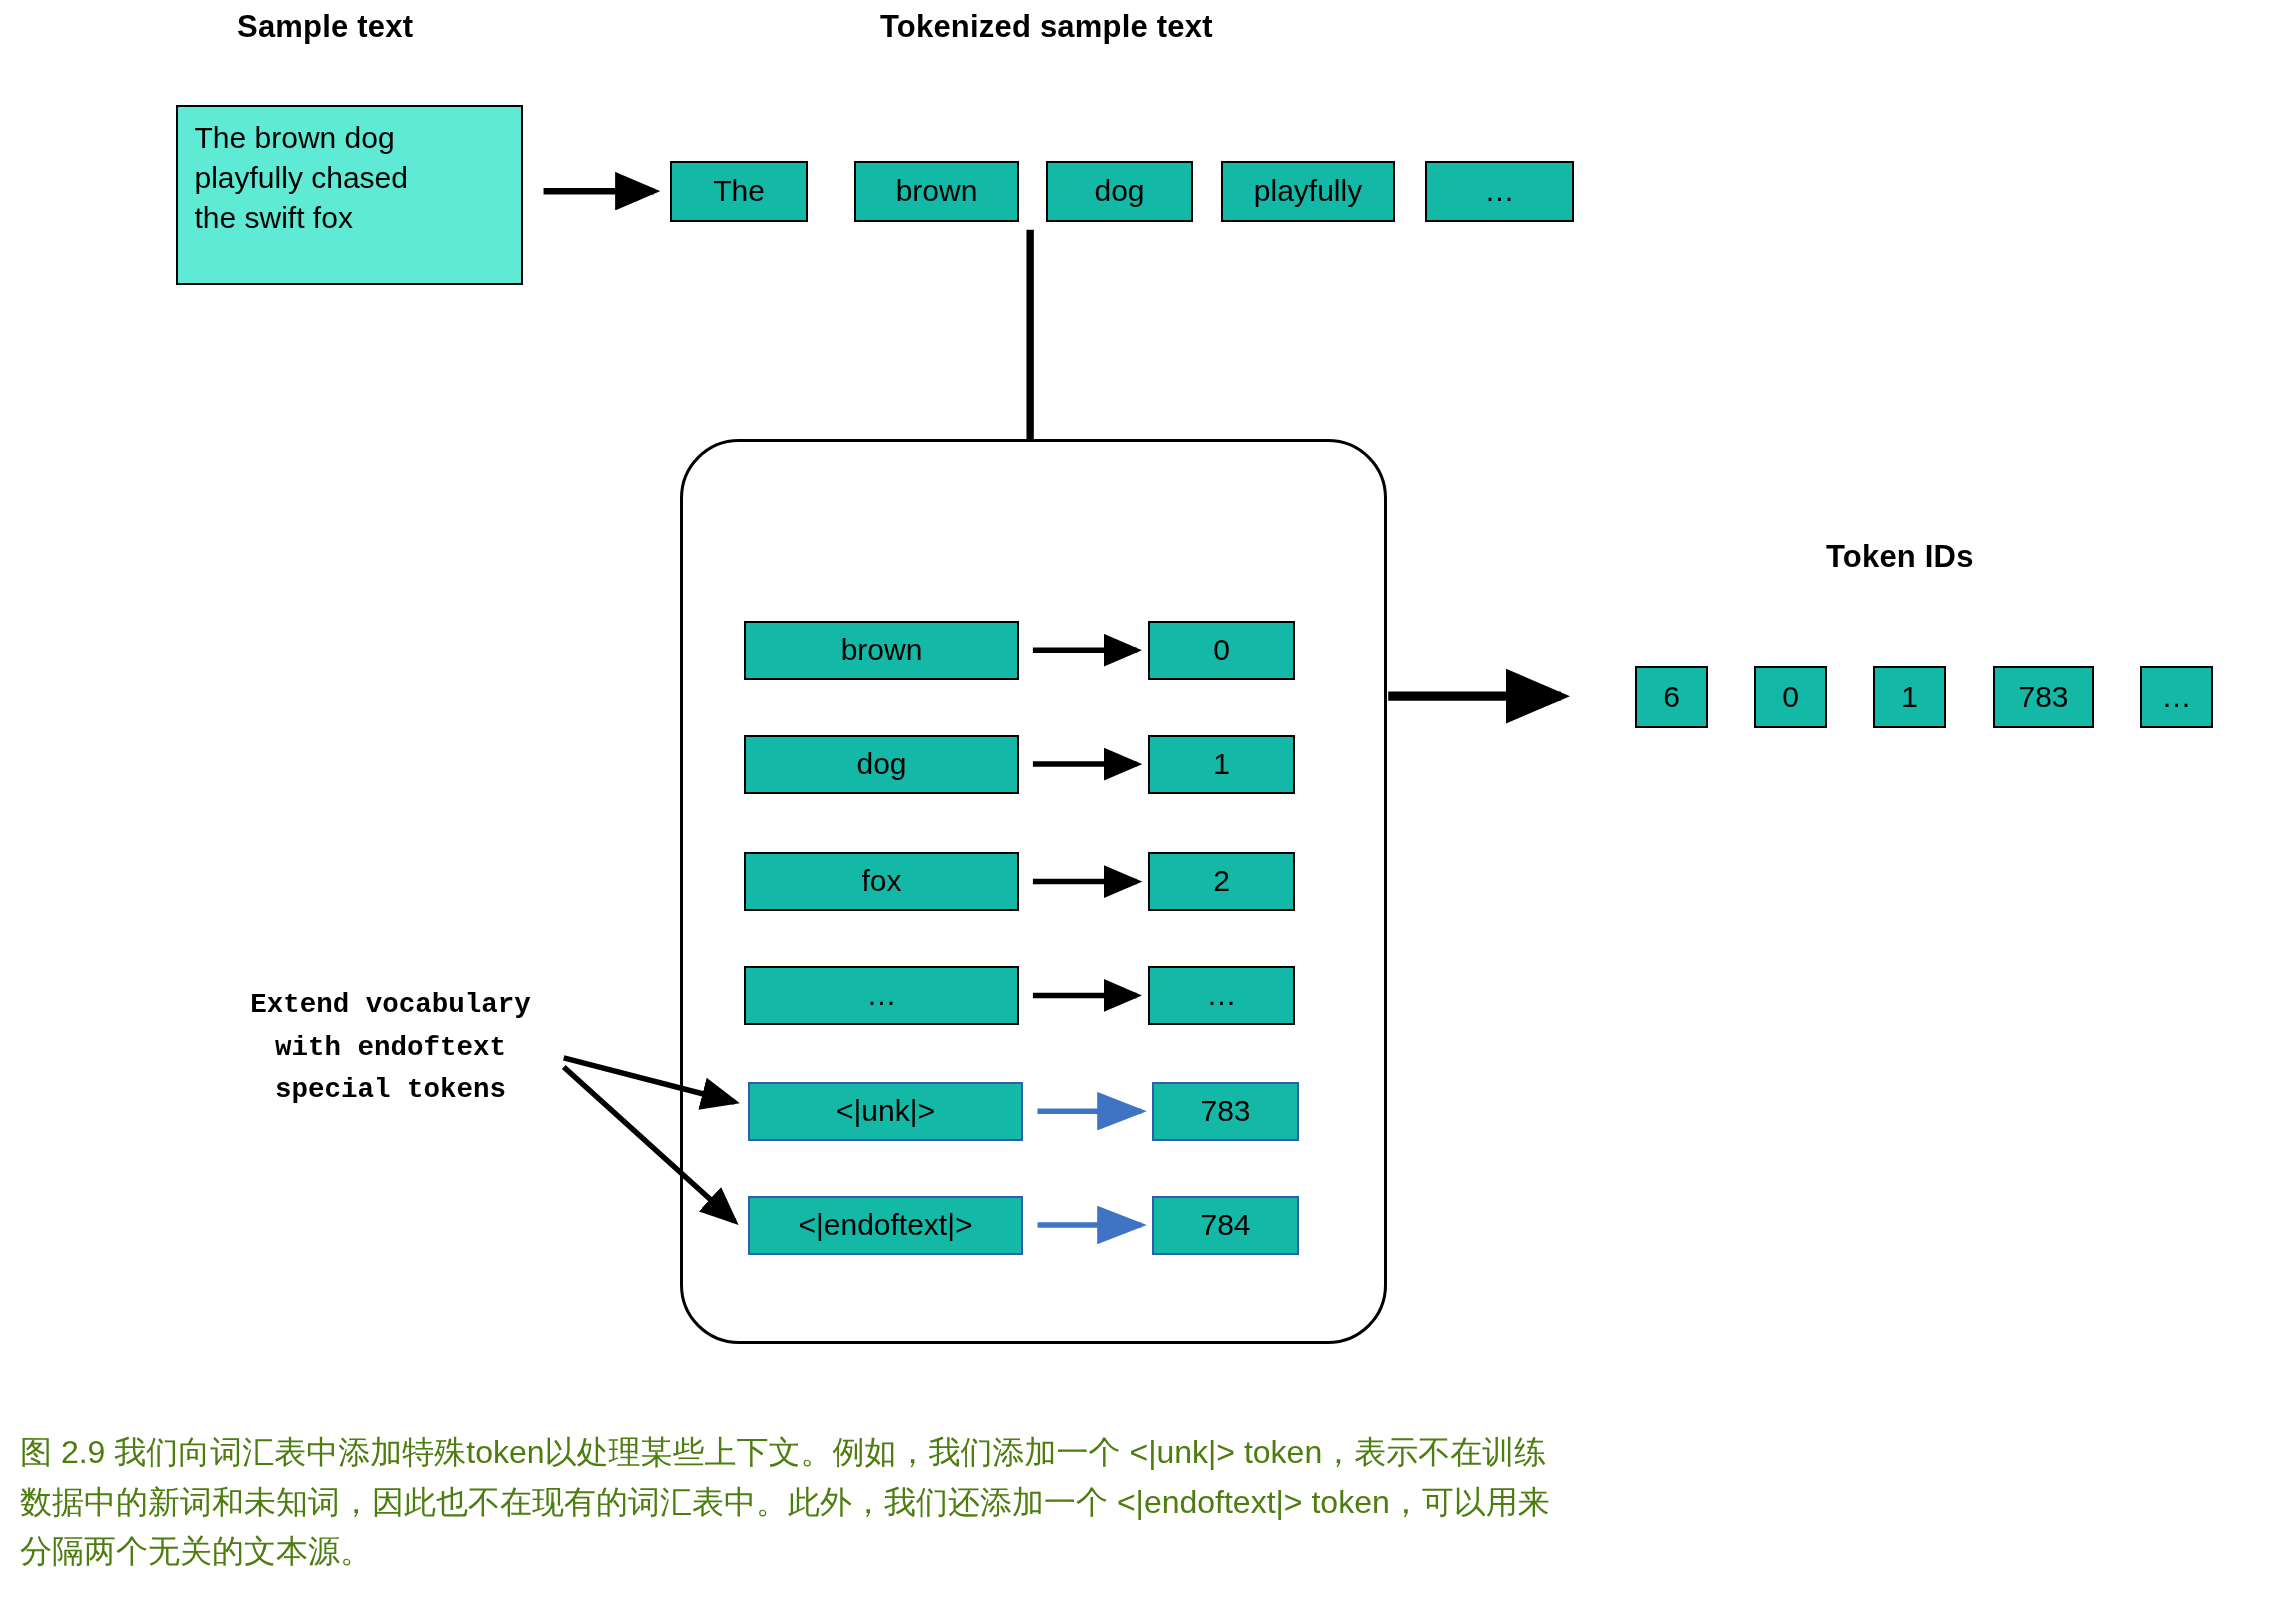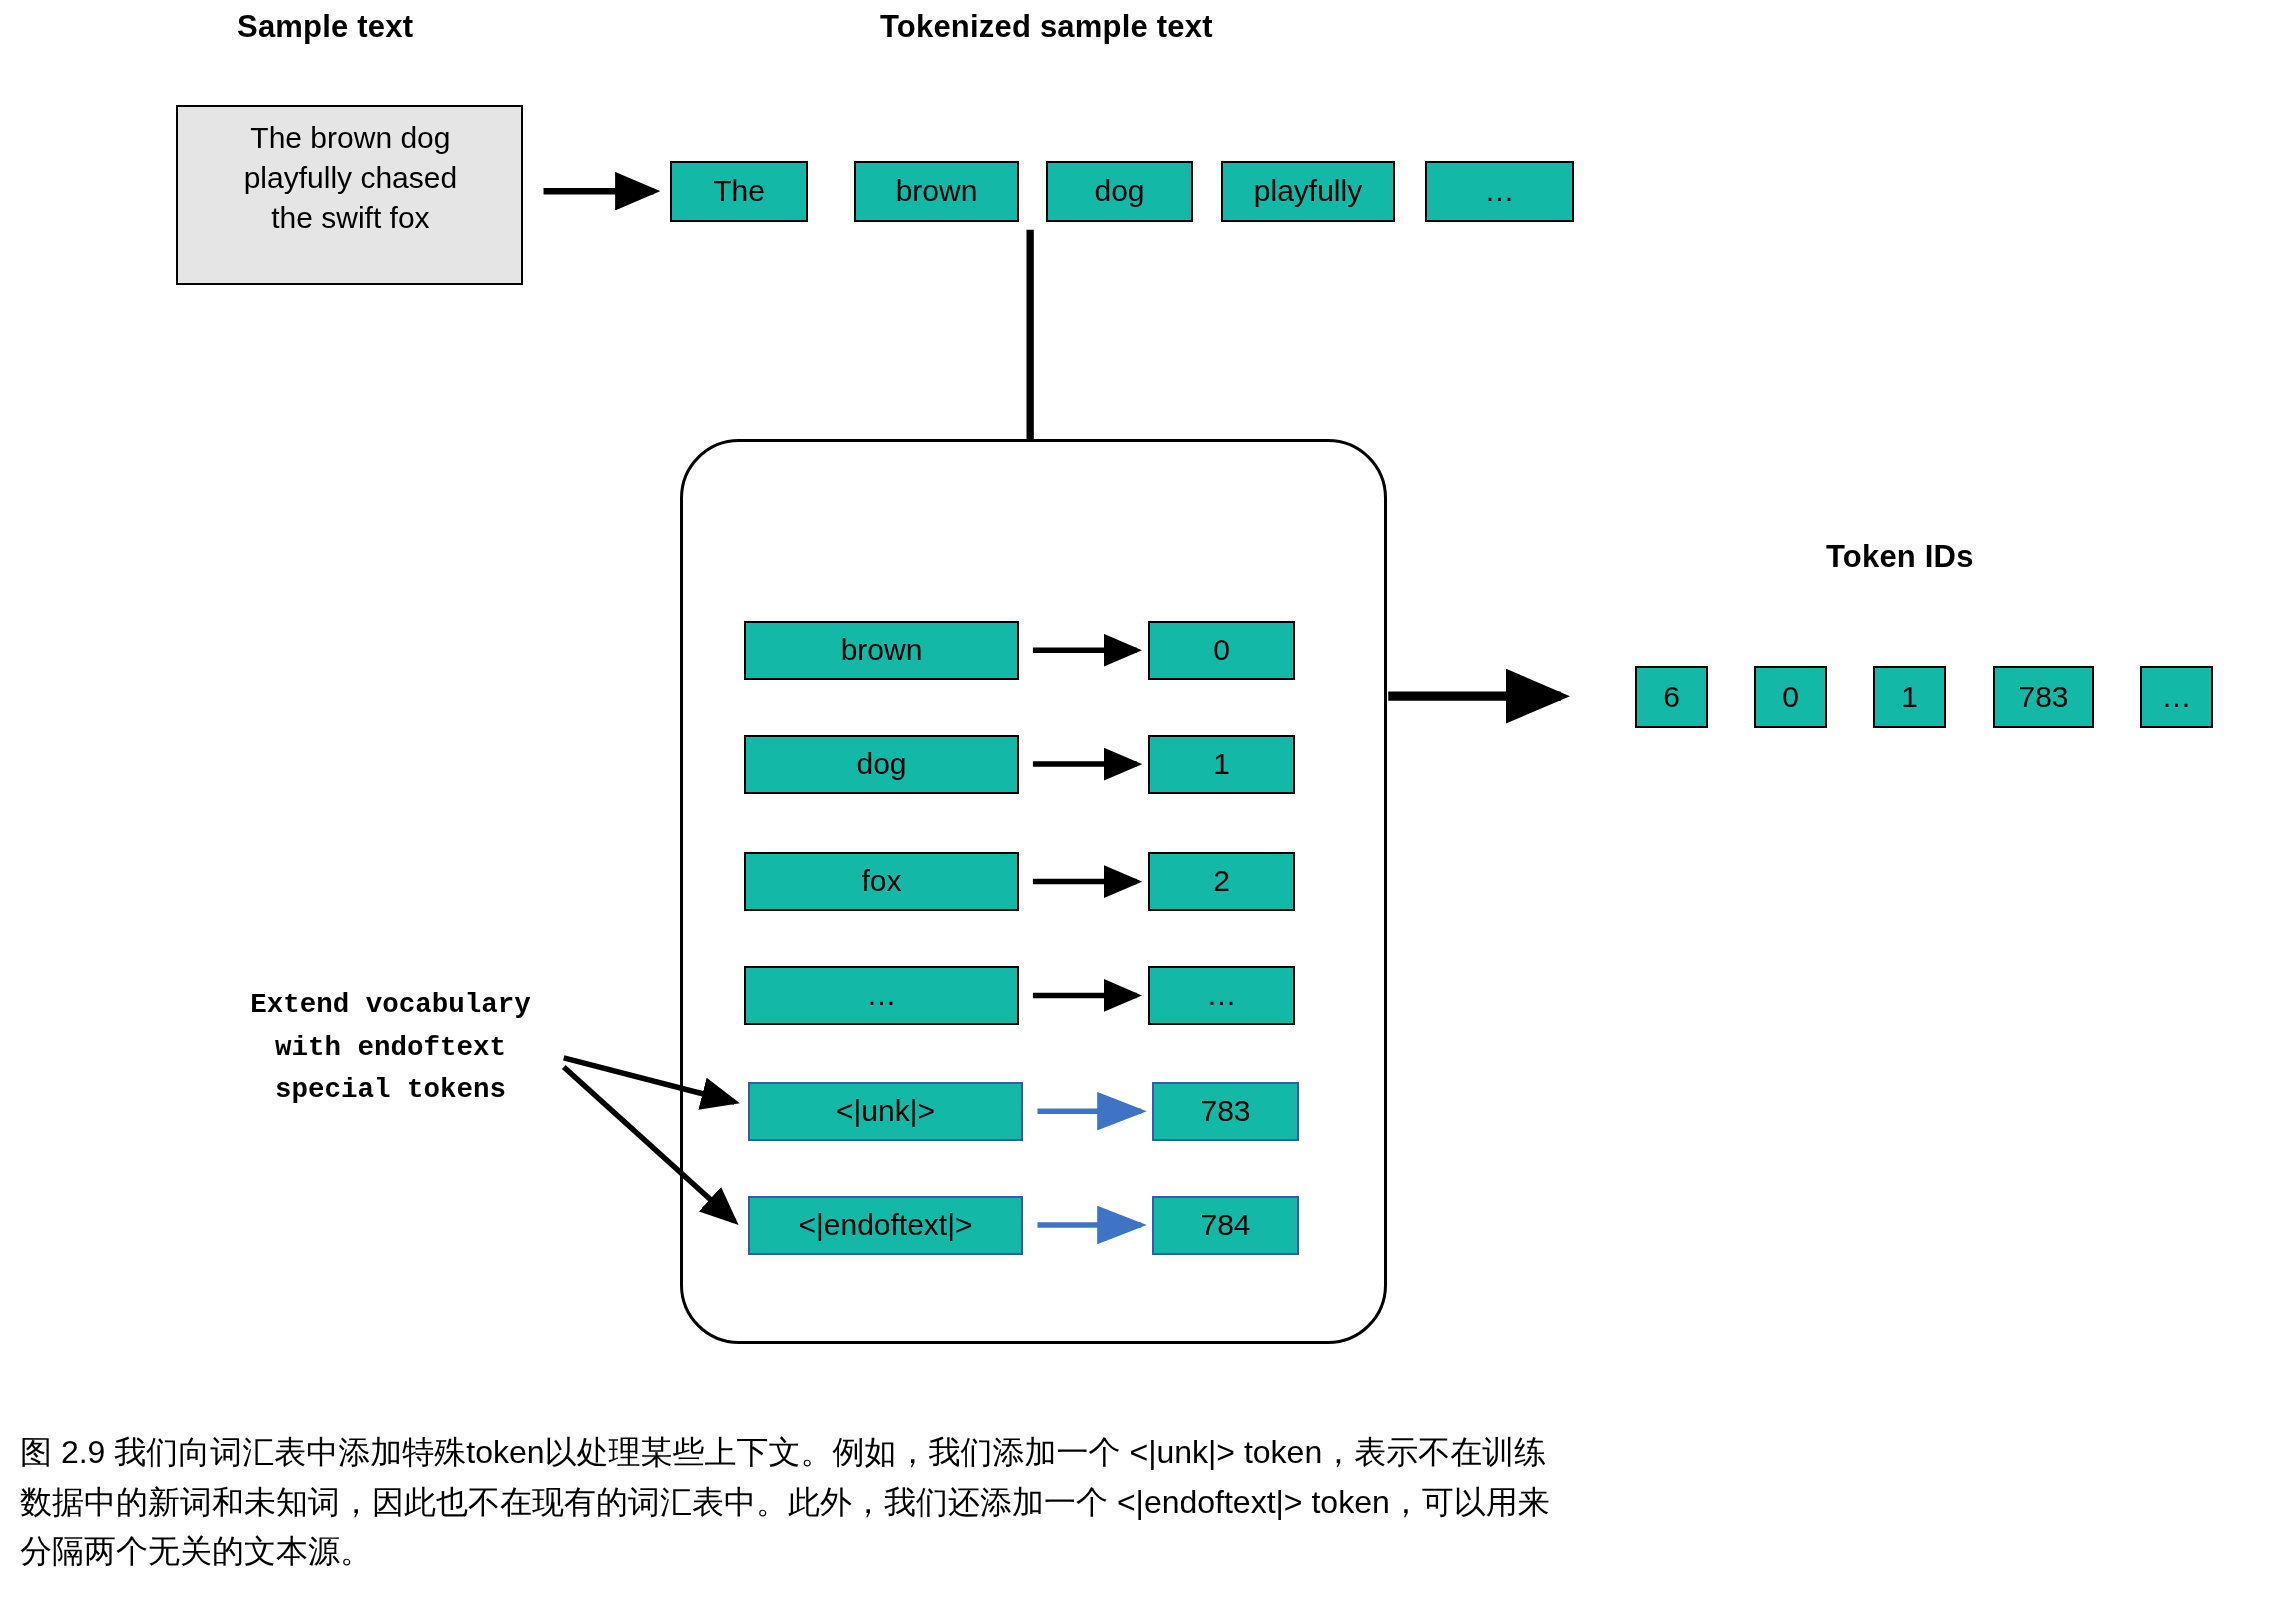--- a/index.html
+++ b/index.html
@@ -36,26 +36,26 @@
     background: #14b8a6;
     box-sizing: border-box;
     display: flex;
     align-items: center;
     justify-content: center;
     font-size: 30px;
     line-height: 1.28;
   }
   .sample-box {
     border: 2.8px solid #000;
-    background: #e5e5e5;
+    background: #5eead4;
     box-sizing: border-box;
     font-size: 30px;
     line-height: 1.33;
     padding: 11px 14.7px 13px 16.5px;
-    text-align: center;
+    text-align: left;
     display: block;
   }
   .token-box { height: 61px; }
   .vocab-word {
     width: 275px;
     height: 59px;
   }
   .vocab-id {
     width: 147px;
     height: 59px;
@@ -95,21 +95,21 @@
   }
 
   
   .caption {
     position: absolute;
     left: 20px;
     top: 1428px;
     width: 2250px;
     font-size: 32px;
     line-height: 1.55;
-    color: #000000;
+    color: #4d7c0f;
     text-align: left;
   }
 </style>
 </head>
 <body>
 
 <div class="canvas">
 
   <div class="abs heading" style="left:237px; top:9.2px;">Sample text</div>
   <div class="abs heading" style="left:880px; top:9.2px;">Tokenized sample text</div>

